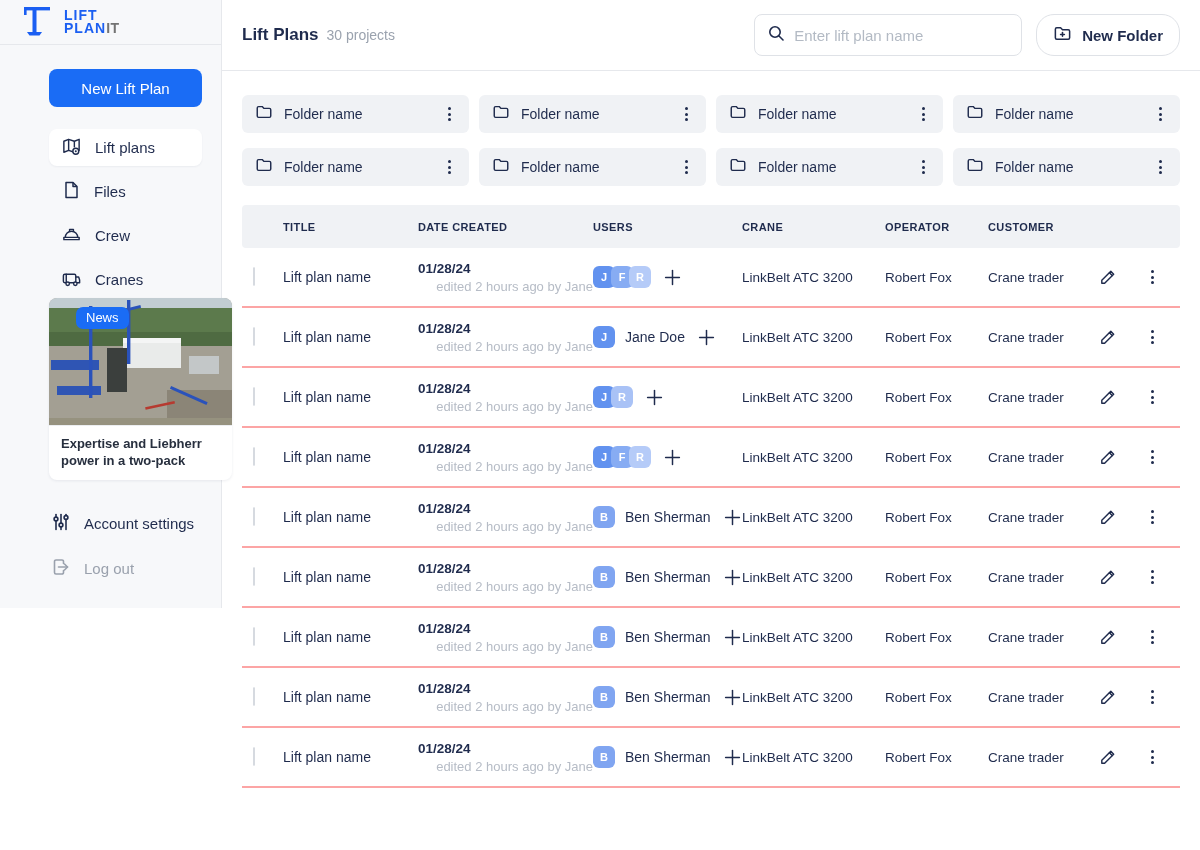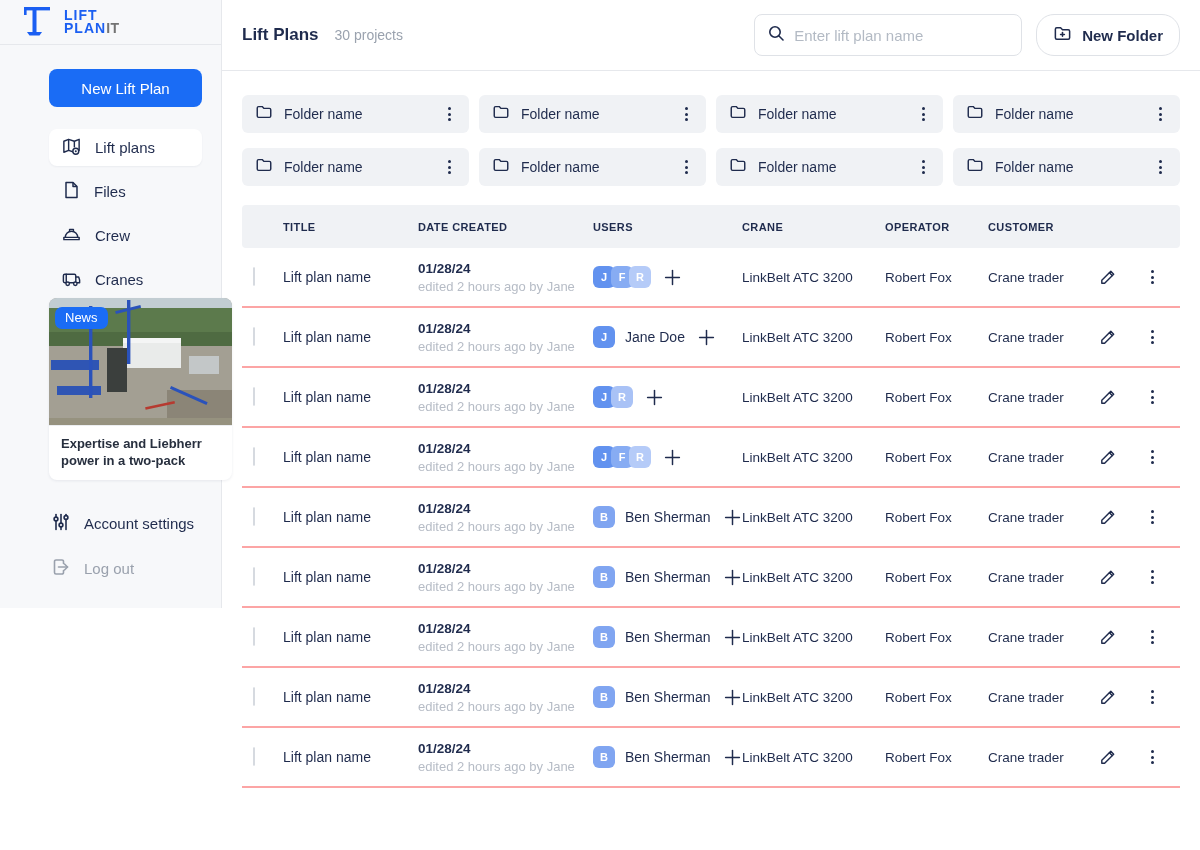--- a/index.html
+++ b/index.html
@@ -15,52 +15,52 @@
   .logo-text .dark { color:#737373; letter-spacing:0.5px; }
   .side-body { display:flex; flex-direction:column; flex:1; padding:24px 19px 28px 20px;margin-left:29px; }
   .btn-primary { display:block; width:100%; height:38px; background:#1a6cf5; color:#fff; border:none; border-radius:8px; font-size:15px; font-family:inherit; cursor:pointer; font-weight:400; }
   .nav { margin-top:22px; display:flex; flex-direction:column; gap:7px; }
   .nav-item { display:flex; align-items:center; gap:13px; height:37px; padding:0 12px; border-radius:8px; font-size:15px; color:#1f2b4d; cursor:pointer; }
   .nav-item.active { background:#fff; box-shadow:0 1px 2px rgba(30,43,77,.06); }
   .nav-item svg { flex:0 0 auto; }
   .spacer { flex:1; }
   .news-card { width:183px; border-radius:8px; overflow:hidden; background:#fff; box-shadow:0 1px 3px rgba(30,43,77,.08); position:relative; }
   .news-img { display:block; width:183px; height:127px; }
-  .news-badge { position:absolute; top:9px; left:6px; background:#1a6cf5; color:#fff; font-size:13px; padding:3px 10px 4px; border-radius:7px; }
+  .news-badge { position:absolute; top:9px; left:27px; background:#1a6cf5; color:#fff; font-size:13px; padding:3px 10px 4px; border-radius:7px; }
   .news-caption { padding:9px 12px 11px; font-size:13px; font-weight:bold; color:#272f3e; line-height:17px; border-top:1px solid #eceef1; }
   .foot-item { display:flex; align-items:center; gap:13px; font-size:15px; cursor:pointer; padding-left:2px; }
   .foot-item.settings { margin-top:32px; color:#1f2b4d; font-weight:400; }
   .foot-item.logout { margin-top:22px; color:#9aa1ad; }
 
   
   .main { flex:1; display:flex; flex-direction:column; }
   .topbar { height:71px; border-bottom:1px solid #e6e8ec; display:flex; align-items:center; padding:0 20px; }
   .page-title { font-size:17px; font-weight:bold; color:#1f2b4d; }
-  .project-count { font-size:14px; color:#9aa2ae; margin-left:16px; }
+  .project-count { font-size:14px; color:#9aa2ae; margin-left:8px; }
   .topbar-right { margin-left:auto; display:flex; gap:14px; align-items:center; }
   .search-box { width:268px; height:42px; border:1px solid #dfe2e7; border-radius:8px; display:flex; align-items:center; padding:0 12px; gap:9px; background:#fff; }
   .search-box input { border:none; outline:none; flex:1; font-size:15px; font-family:inherit; color:#1f2b4d; background:transparent; }
   .search-box input::placeholder { color:#b3bac4; }
   .btn-new-folder { height:42px; border:1px solid #dfe2e7; background:#fff; border-radius:18px; display:flex; align-items:center; gap:10px; padding:0 16px; font-size:15px; font-family:inherit; color:#1f2b4d; font-weight:bold; cursor:pointer; }
 
   .content { padding:24px 20px 0; }
   .folder-grid { display:grid; grid-template-columns:repeat(4,1fr); column-gap:10px; row-gap:15px; }
   .folder-card { height:38px; background:#f0f2f5; border-radius:6px; display:flex; align-items:center; padding:0 8px 0 13px; gap:11px; cursor:pointer; }
   .folder-card .fname { font-size:14px; color:#1f2b4d; flex:1; }
   .kebab { width:24px; height:24px; display:flex; flex-direction:column; align-items:center; justify-content:center; gap:2.5px; cursor:pointer; background:none; border:none; }
   .kebab i { width:3px; height:3px; border-radius:50%; background:#1f2b4d; display:block; }
 
   .table { margin-top:19px; }
   .tgrid { display:grid; grid-template-columns:41px 135px 175px 149px 143px 103px 105px 47px 40px; align-items:center; }
   .thead { background:#f0f2f5; border-radius:4px; height:43px; }
   .thead span { font-size:11px; font-weight:bold; letter-spacing:.4px; color:#1f2b4d; }
   .trow { height:60px; border-bottom:2px solid #fca5a5; }
   .cell-title { font-size:14px; color:#1f2b4d; }
   .cell-date .d1 { font-size:13.5px; font-weight:bold; color:#1f2b4d; line-height:18px; }
-  .cell-date .d2 { font-size:13px; color:#b6bcc6; line-height:17px; }
+  .cell-date .d2 { font-size:13px; color:#b6bcc6; line-height:17px;text-align:right; }
   .cell-plain { font-size:13.5px; color:#1f2b4d; }
   .checkbox { width:20px; height:20px; border:1.5px solid #d6dae0; border-radius:5px; background:#fff; margin-left:11px; cursor:pointer; }
   .users-cell { display:flex; align-items:center; }
   .avatars { display:flex; }
   .avatar { width:22px; height:22px; border-radius:6px; color:#fff; font-size:11px; font-weight:bold; display:flex; align-items:center; justify-content:center; }
   .avatar + .avatar { margin-left:-4px; }
   .user-name { font-size:14px; color:#1f2b4d; margin-left:10px; }
   .plus-btn { background:none; border:none; cursor:pointer; margin-left:13px; display:flex; align-items:center; padding:0; }
   .icon-btn { background:none; border:none; cursor:pointer; display:flex; align-items:center; justify-content:center; width:28px; height:28px; }
 </style>

